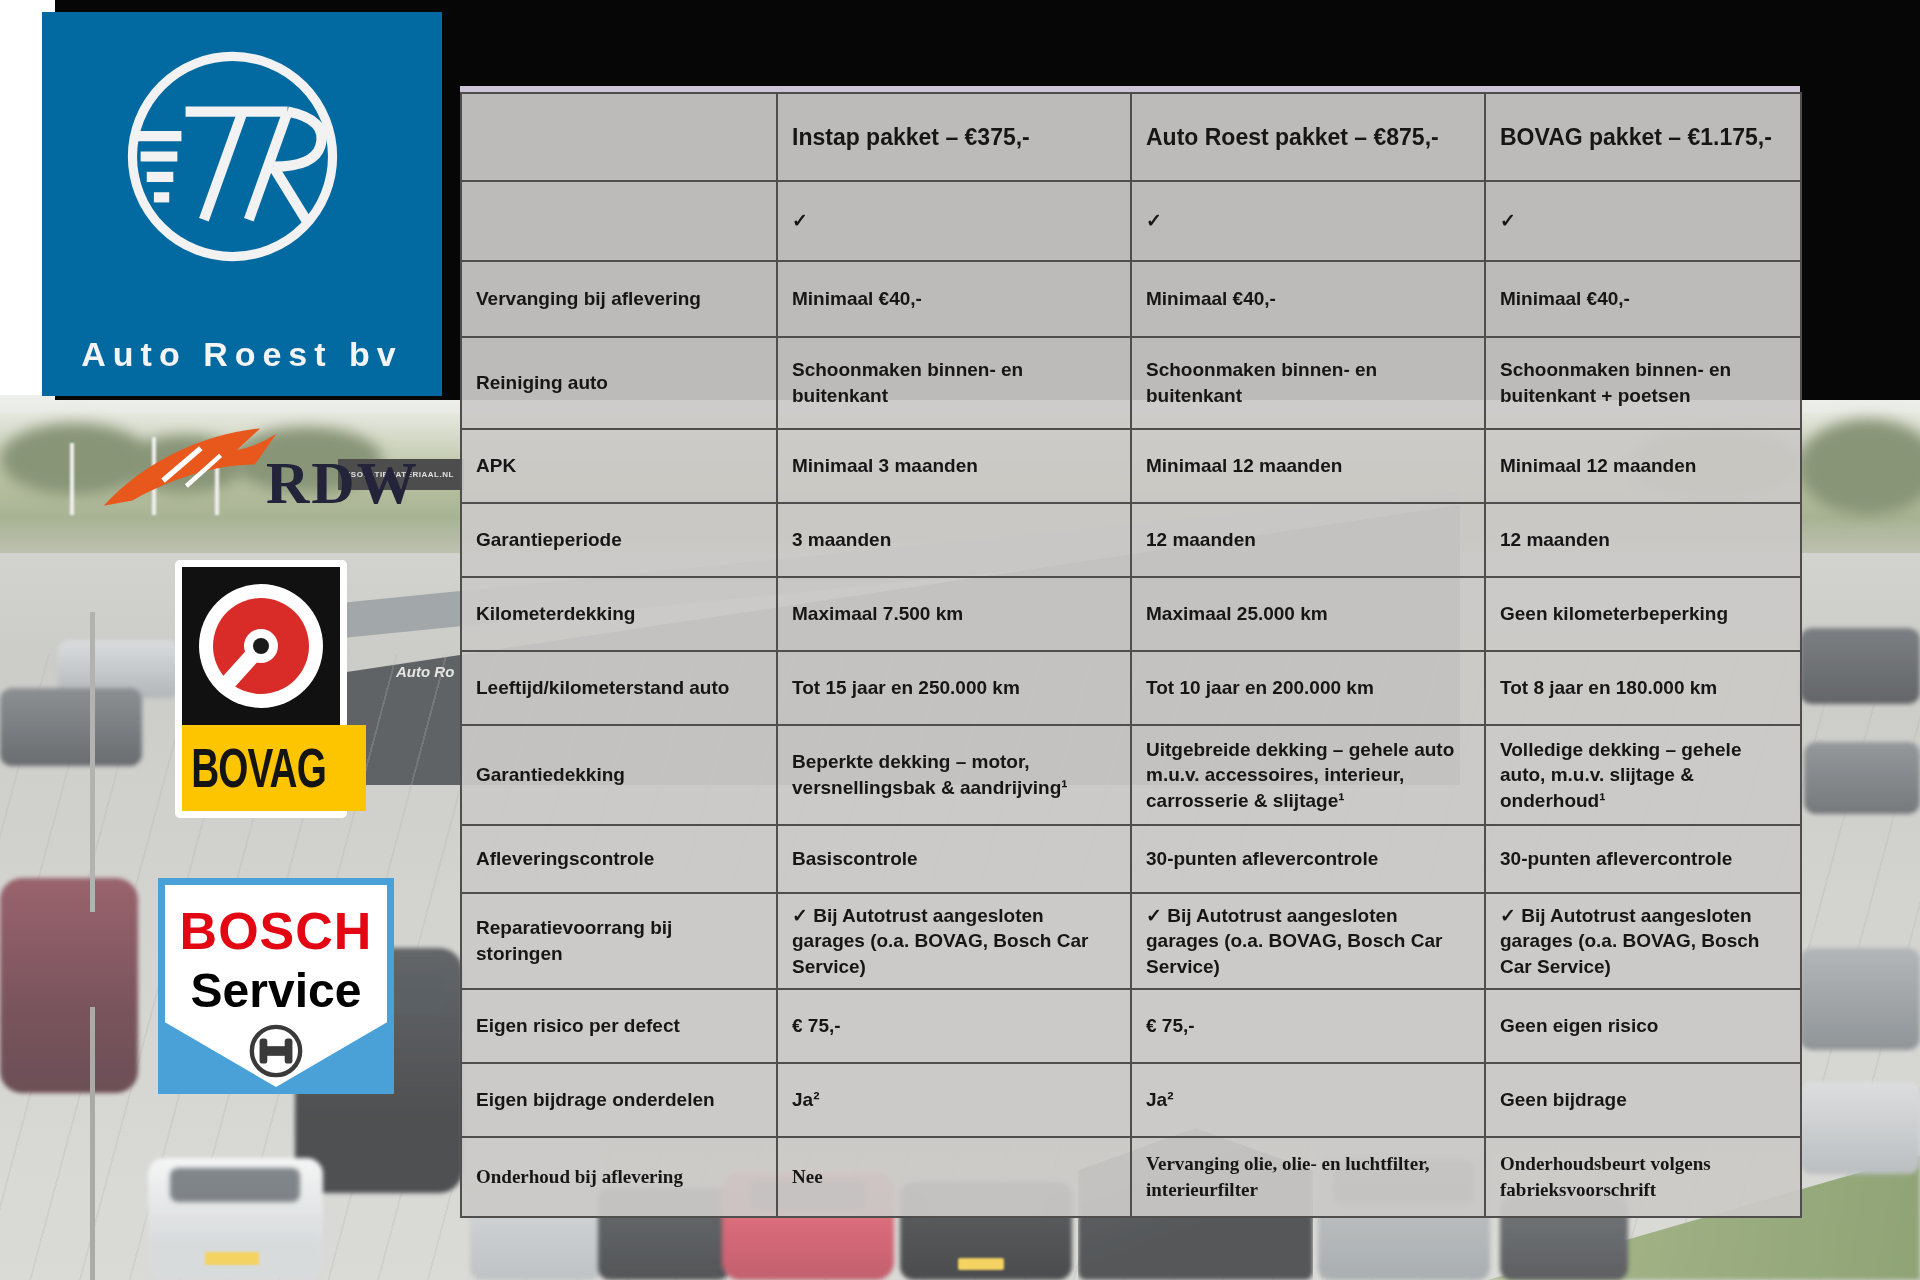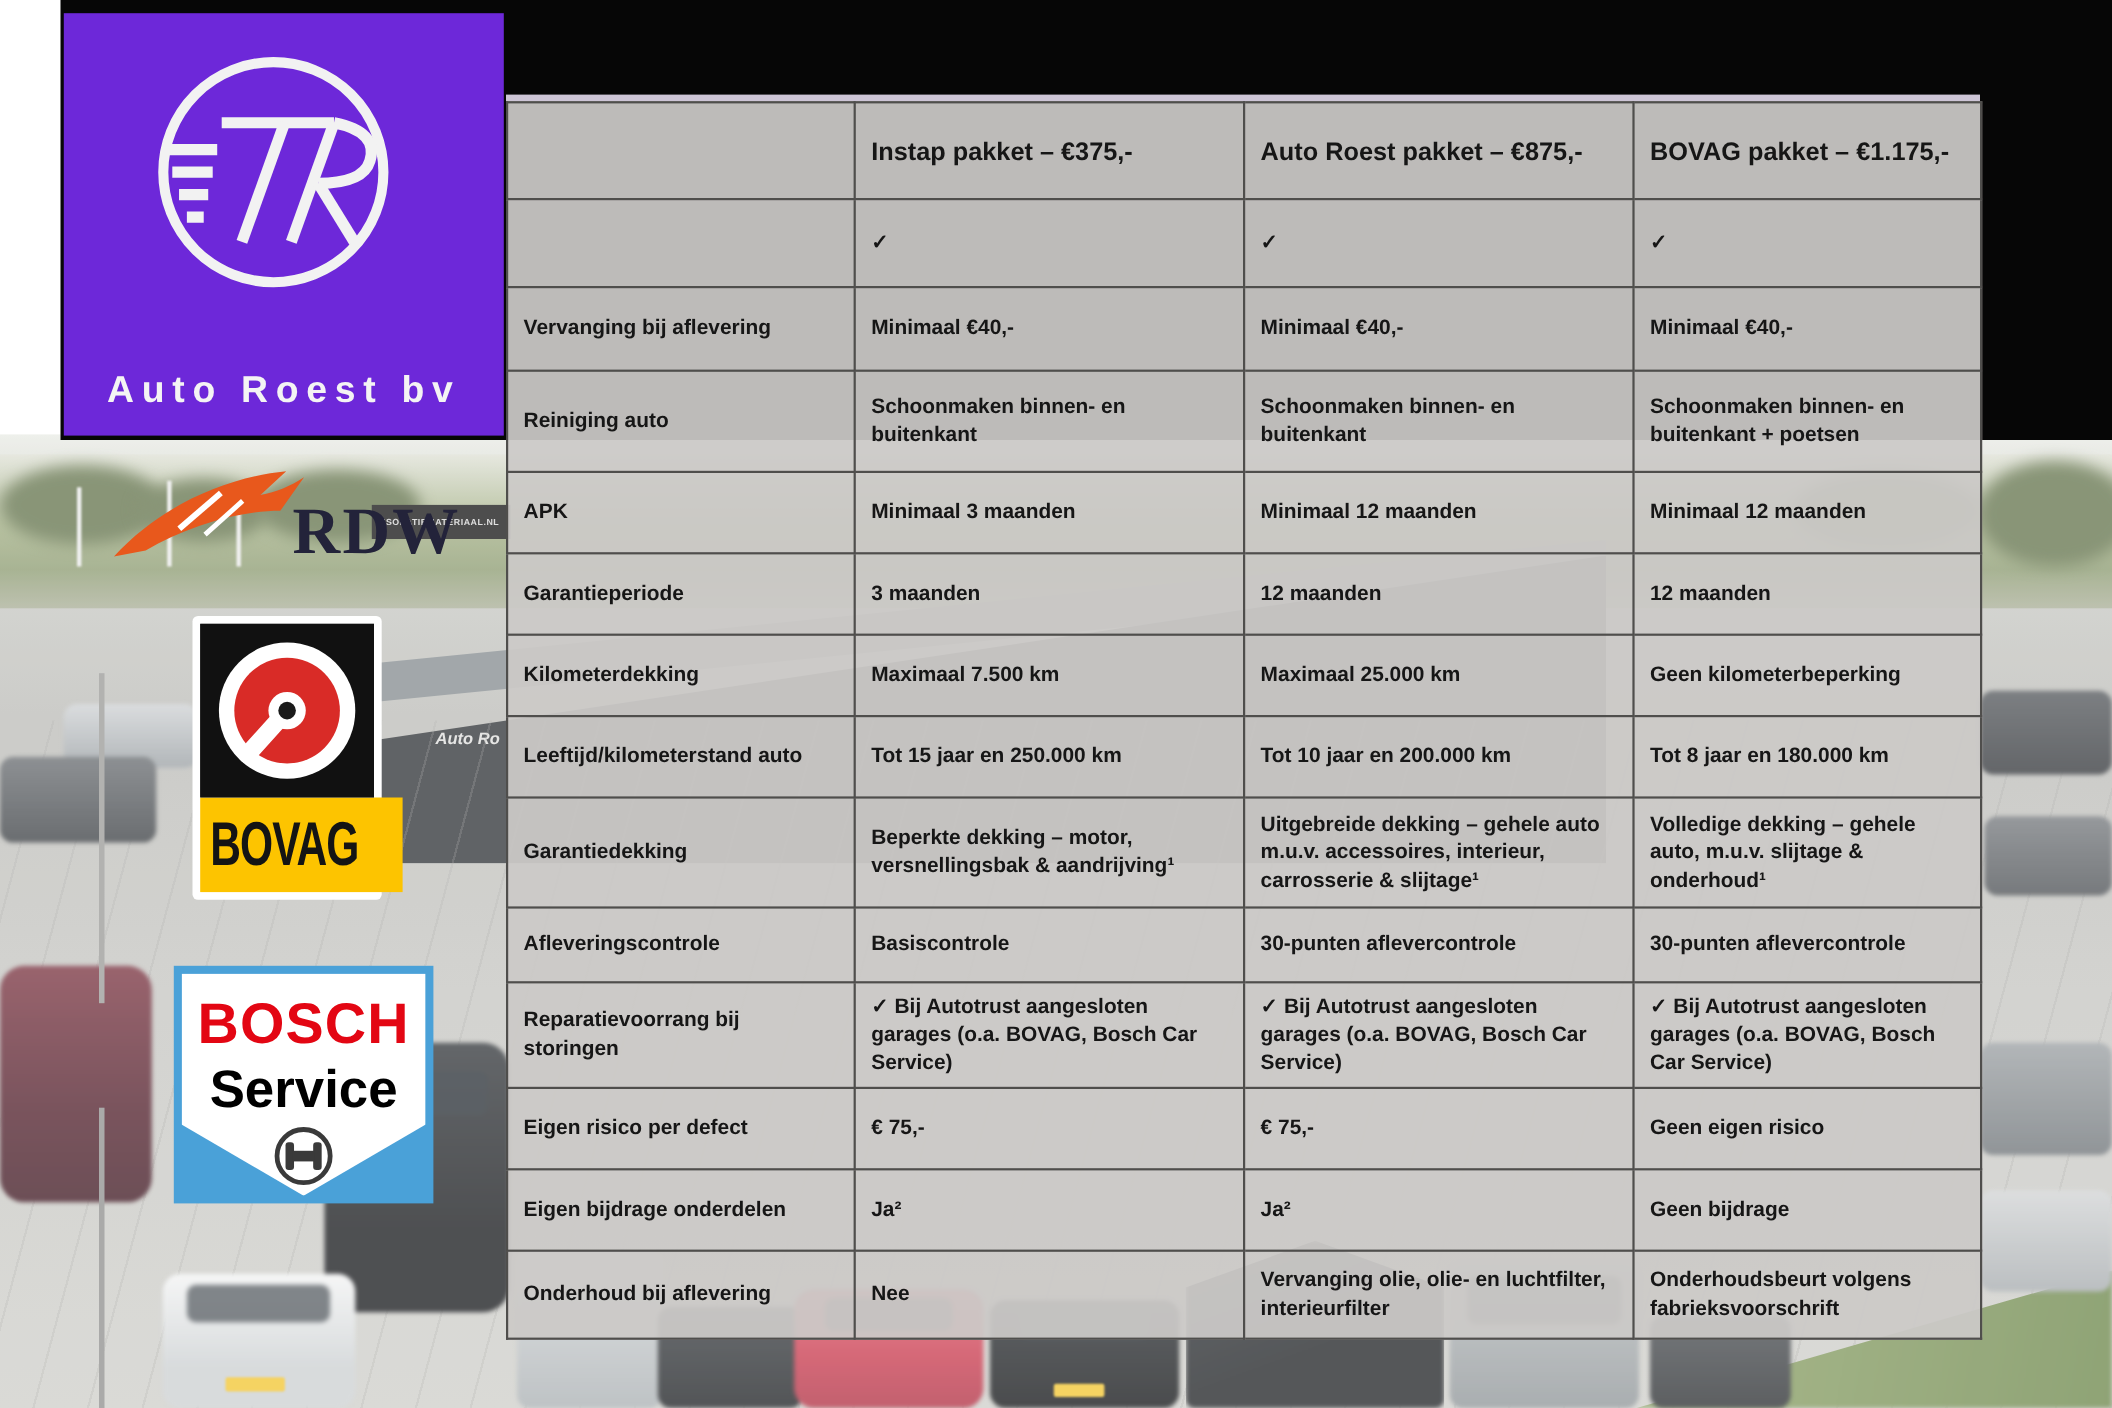--- a/index.html
+++ b/index.html
@@ -1,21 +1,21 @@
 <!DOCTYPE html>
 <html><head>
 <meta charset="utf-8">
 <style>
   html,body{margin:0;padding:0;background:#777;}
   .canvas{position:relative;width:1920px;height:1280px;overflow:hidden;background:#ffffff;
           font-family:"Liberation Sans",sans-serif;}
 
   
   .top-band{position:absolute;left:55px;top:0;width:1865px;height:400px;background:#060606;z-index:3;}
-  .brand-box{position:absolute;left:58px;top:12px;width:400px;height:384px;background:#6d28d9;z-index:6;}
+  .brand-box{position:absolute;left:42px;top:12px;width:400px;height:384px;background:#0369a1;z-index:6;}
   .brand-mono{position:absolute;left:68px;top:22px;width:245px;height:245px;}
   .brand-name{position:absolute;left:0;bottom:22px;width:100%;text-align:center;color:#f4f4f4;
               font-size:34px;font-weight:600;letter-spacing:7px;}
 
   
   .photo{position:absolute;left:0;top:395px;width:1920px;height:885px;z-index:1;
          background:linear-gradient(#e9ebe5 0%,#d6d8d0 6%,#c6c7c2 16%,#bcbcb8 30%,#c6c6c2 60%,#cfcfca 100%);}
   .field{position:absolute;left:0;top:18px;width:1920px;height:140px;
          background:linear-gradient(#dfe1d6 0%,#a3b085 45%,#8d9c72 75%,#a9ae97 100%);}
   .tree{position:absolute;border-radius:50%;background:#64744d;filter:blur(7px);}
@@ -288,21 +288,21 @@
             <td>€ 75,-</td>
             <td>€ 75,-</td>
             <td>Geen eigen risico</td>
           </tr>
           <tr style="height: 74px;">
             <td class="rlabel">Eigen bijdrage onderdelen</td>
             <td>Ja²</td>
             <td>Ja²</td>
             <td>Geen bijdrage</td>
           </tr>
-          <tr style="height: 80px;">
+          <tr style="height: 80px; font-family: Liberation Serif, serif;">
             <td class="rlabel">Onderhoud bij aflevering</td>
             <td>Nee</td>
             <td>Vervanging olie, olie- en luchtfilter, interieurfilter</td>
             <td>Onderhoudsbeurt volgens fabrieksvoorschrift</td>
           </tr>
         </tbody>
     </table>
   </div>
 
 </div>

